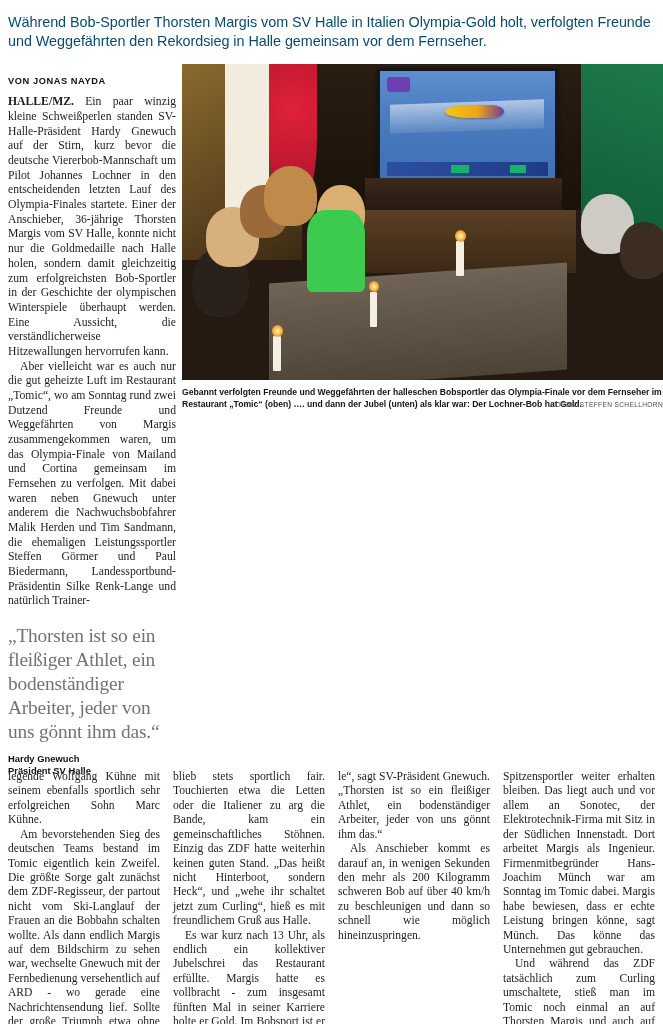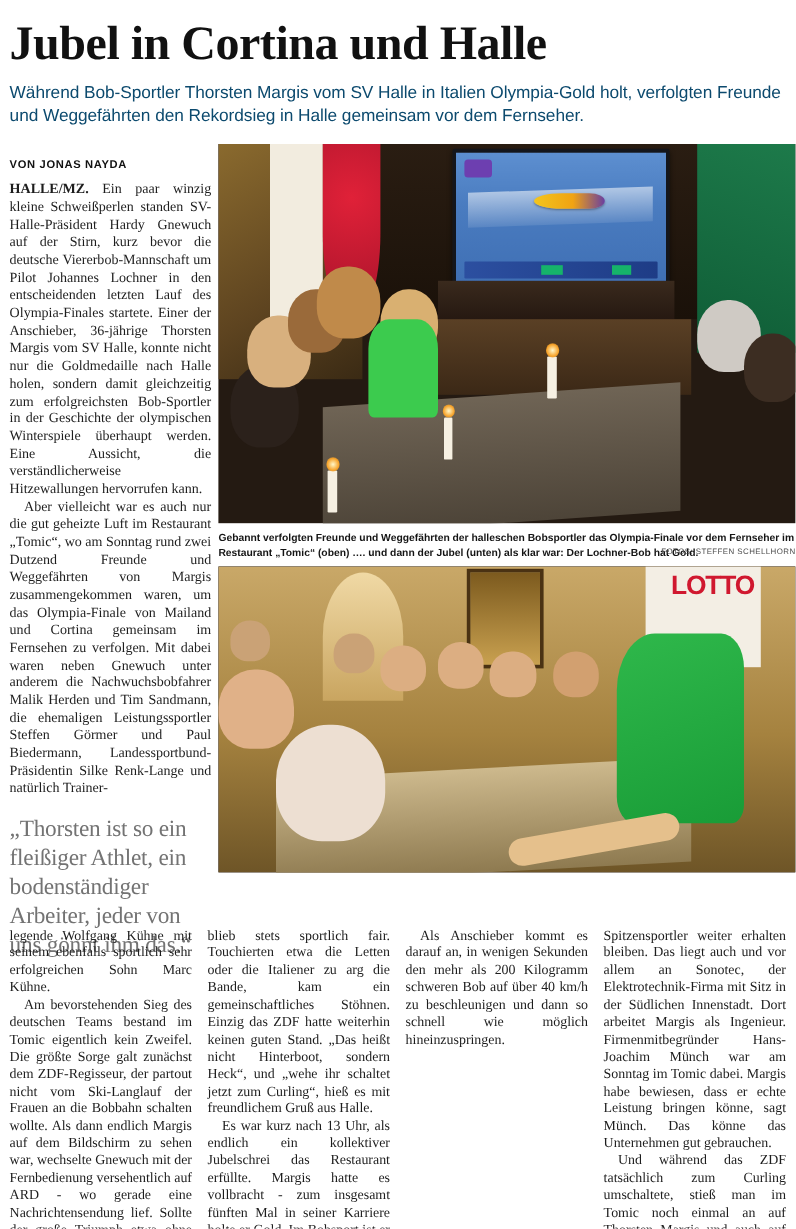--- a/index.html
+++ b/index.html
@@ -141,36 +141,39 @@
   .ph2-green{position:absolute;right:9%;top:22%;width:22%;height:62%;
     background:linear-gradient(160deg,#2fb84b,#199c37);border-radius:30% 18% 10% 14%;}
   .ph2-table{position:absolute;left:10%;bottom:0;width:72%;height:34%;
     background:linear-gradient(#cdb98d,#8e7a50);transform:skewY(-3deg);}
 </style>
 </head>
 <body>
 
 <div class="page">
 
-  <h1 class="headline">Jubel in Cortina und Halle</h1>
 
   <p class="standfirst">Während Bob-Sportler Thorsten Margis vom SV Halle in Italien Olympia-Gold holt, verfolgten Freunde und Weggefährten den Rekordsieg in Halle gemeinsam vor dem Fernseher.</p>
 
   <div class="top-region">
 
     <div class="col-left">
       <div class="byline">VON JONAS NAYDA</div>
 
       <div class="body-text">
         <p class="first"><span class="dateline">HALLE/MZ.</span><span> Ein paar winzig kleine Schweißperlen standen SV-Halle-Präsident Hardy Gnewuch auf der Stirn, kurz bevor die deutsche Viererbob-Mannschaft um Pilot Johannes Lochner in den entscheidenden letzten Lauf des Olympia-Finales startete. Einer der Anschieber, 36-jährige Thorsten Margis vom SV Halle, konnte nicht nur die Goldmedaille nach Halle holen, sondern damit gleichzeitig zum erfolgreichsten Bob-Sportler in der Geschichte der olympischen Winterspiele überhaupt werden. Eine Aussicht, die verständlicherweise Hitzewallungen hervorrufen kann.</span></p>
         <p>Aber vielleicht war es auch nur die gut geheizte Luft im Restaurant „Tomic“, wo am Sonntag rund zwei Dutzend Freunde und Weggefährten von Margis zusammengekommen waren, um das Olympia-Finale von Mailand und Cortina gemeinsam im Fernsehen zu verfolgen. Mit dabei waren neben Gnewuch unter anderem die Nachwuchsbobfahrer Malik Herden und Tim Sandmann, die ehemaligen Leistungssportler Steffen Görmer und Paul Biedermann, Landessportbund-Präsidentin Silke Renk-Lange und natürlich Trainer-</p>
       </div>
 
       <div class="pullquote">
         <p class="q">„Thorsten ist so ein fleißiger Athlet, ein bodenständiger Arbeiter, jeder von uns gönnt ihm das.“</p>
+        <div class="attr">
+          <div>Hardy Gnewuch</div>
+          <div>Präsident SV Halle</div>
+        </div>
       </div>
     </div>
 
     <div class="photo-col">
 
       <div class="photo top">
         <div class="scene">
           <div class="wall-mid"></div>
           <div class="wall-left"></div>
           <div class="banner"></div>
@@ -206,41 +209,20 @@
           <div class="head" style="left:91%;top:50%;width:10%;height:18%;background:#3c2d22;"></div>
           <div style="position:absolute;left:26%;top:46%;width:12%;height:26%;background:#3ccb4e;border-radius:30% 30% 8% 8%;"></div>
         </div>
       </div>
 
       <div class="caption">
         <span>Gebannt verfolgten Freunde und Weggefährten der halleschen Bobsportler das Olympia-Finale vor dem Fernseher im Restaurant „Tomic“ (oben) …. und dann der Jubel (unten) als klar war: Der Lochner-Bob hat Gold.</span>
         <span class="credit">FOTOS: STEFFEN SCHELLHORN</span>
       </div>
 
-      <div class="photo bottom">
-        <div class="scene">
-          <div class="ph2-wall"></div>
-          <div class="ph2-arch"></div>
-          <div class="ph2-pic"></div>
-          <div class="ph2-poster">
-            <div class="lotto">LOTTO</div>
-          </div>
-          <div class="ph2-table"></div>
-          <div class="ph2-green"></div>
-          <div class="head" style="left:0%;top:34%;width:13%;height:26%;background:#e0b188;"></div>
-          <div class="head" style="left:10%;top:52%;width:19%;height:38%;background:#eddfd2;"></div>
-          <div class="head" style="left:28%;top:26%;width:8%;height:15%;background:#dcae82;"></div>
-          <div class="head" style="left:38%;top:25%;width:8%;height:15%;background:#dcae82;"></div>
-          <div class="head" style="left:47%;top:28%;width:8%;height:15%;background:#dcae82;"></div>
-          <div class="head" style="left:58%;top:28%;width:8%;height:15%;background:#d2a070;"></div>
-          <div class="head" style="left:2%;top:18%;width:7%;height:13%;background:#caa276;"></div>
-          <div class="head" style="left:20%;top:22%;width:7%;height:13%;background:#caa276;"></div>
-          <div style="position:absolute;left:50%;bottom:6%;width:30%;height:9%;background:#e5c08c;border-radius:20px;transform:rotate(-10deg);"></div>
-        </div>
-      </div>
     </div>
   </div>
 
   <div class="bottom-cols">
 
     <div class="bcol">
       <div class="body-text">
         <p class="first">legende Wolfgang Kühne mit seinem ebenfalls sportlich sehr erfolgreichen Sohn Marc Kühne.</p>
         <p>Am bevorstehenden Sieg des deutschen Teams bestand im Tomic eigentlich kein Zweifel. Die größte Sorge galt zunächst dem ZDF-Regisseur, der partout nicht vom Ski-Langlauf der Frauen an die Bobbahn schalten wollte. Als dann endlich Margis auf dem Bildschirm zu sehen war, wechselte Gnewuch mit der Fernbedienung versehentlich auf ARD - wo gerade eine Nachrichtensendung lief. Sollte der große Triumph etwa ohne den halleschen Fanclub vonstatten gehen? Nein, der Schreck währte nur kurz. Bald darauf lief alles buchstäblich glatt.</p>
 
@@ -250,20 +232,21 @@
     <div class="bcol">
       <div class="body-text">
         <p class="first">blieb stets sportlich fair. Touchierten etwa die Letten oder die Italiener zu arg die Bande, kam ein gemeinschaftliches Stöhnen. Einzig das ZDF hatte weiterhin keinen guten Stand. „Das heißt nicht Hinterboot, sondern Heck“, und „wehe ihr schaltet jetzt zum Curling“, hieß es mit freundlichem Gruß aus Halle.</p>
         <p>Es war kurz nach 13 Uhr, als endlich ein kollektiver Jubelschrei das Restaurant erfüllte. Margis hatte es vollbracht - zum insgesamt fünften Mal in seiner Karriere holte er Gold. Im Bobsport ist er damit jetzt alleiniger Rekordhalter.</p>
 
       </div>
     </div>
 
     <div class="bcol">
       <div class="body-text">
+        <p class="first">le“, sagt SV-Präsident Gnewuch. „Thorsten ist so ein fleißiger Athlet, ein bodenständiger Arbeiter, jeder von uns gönnt ihm das.“</p>
         <p>Als Anschieber kommt es darauf an, in wenigen Sekunden den mehr als 200 Kilogramm schweren Bob auf über 40 km/h zu beschleunigen und dann so schnell wie möglich hineinzuspringen.</p>
 
       </div>
     </div>
 
     <div class="bcol">
       <div class="body-text">
         <p class="first">Spitzensportler weiter erhalten bleiben. Das liegt auch und vor allem an Sonotec, der Elektrotechnik-Firma mit Sitz in der Südlichen Innenstadt. Dort arbeitet Margis als Ingenieur. Firmenmitbegründer Hans-Joachim Münch war am Sonntag im Tomic dabei. Margis habe bewiesen, dass er echte Leistung bringen könne, sagt Münch. Das könne das Unternehmen gut gebrauchen.</p>
         <p>Und während das ZDF tatsächlich zum Curling umschaltete, stieß man im Tomic noch einmal an auf Thorsten Margis und auch auf Alexander Schüller, der im zweiten deutschen Team um Pilot Francesco Friedrich Silber geholt hatte.</p>
       </div>

